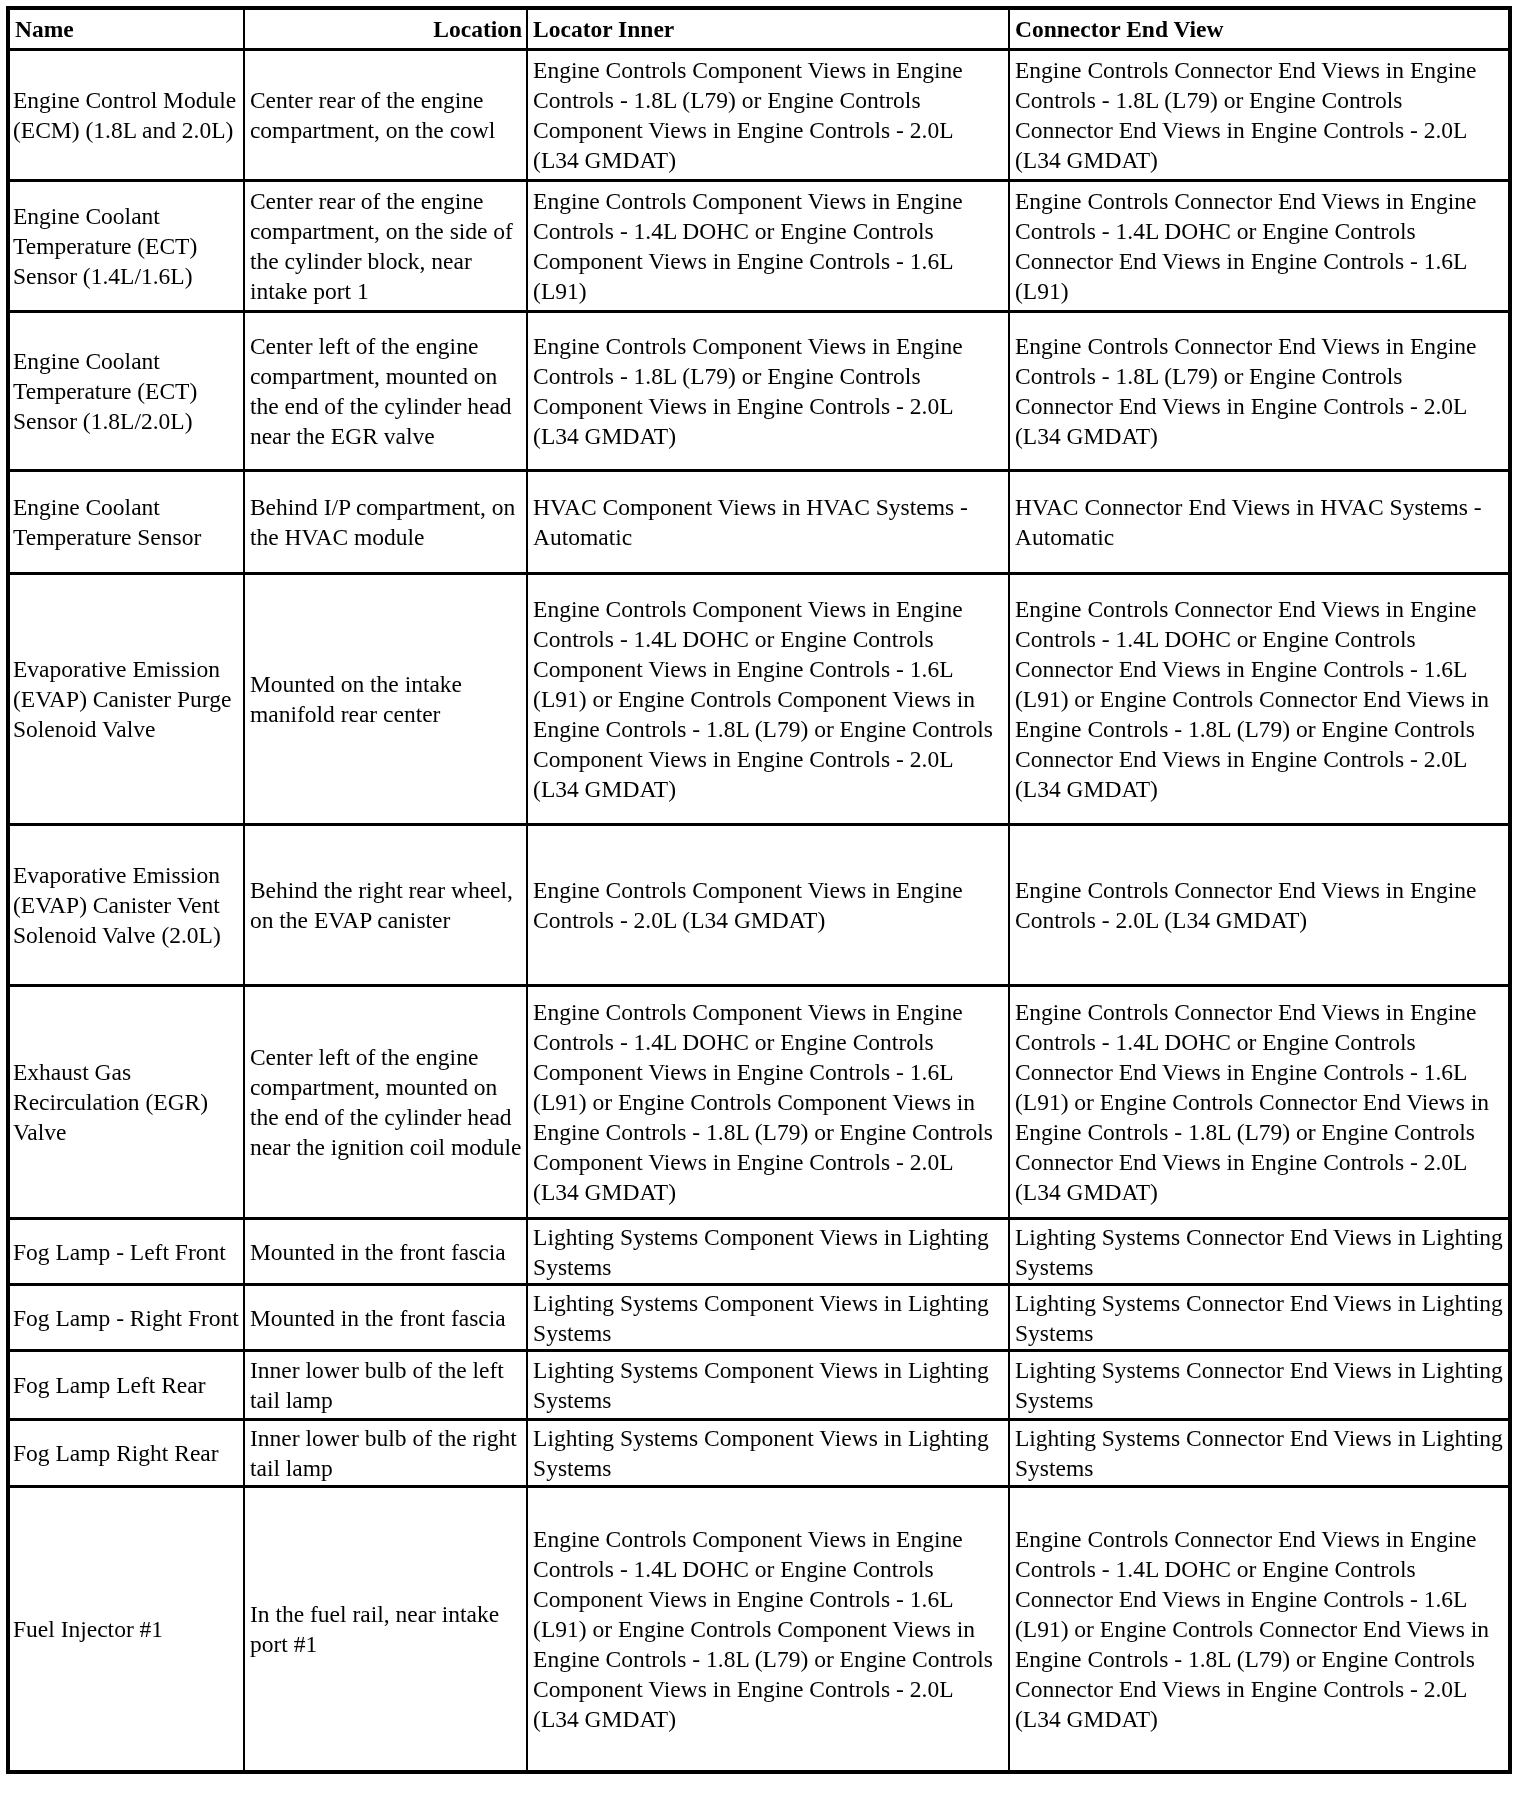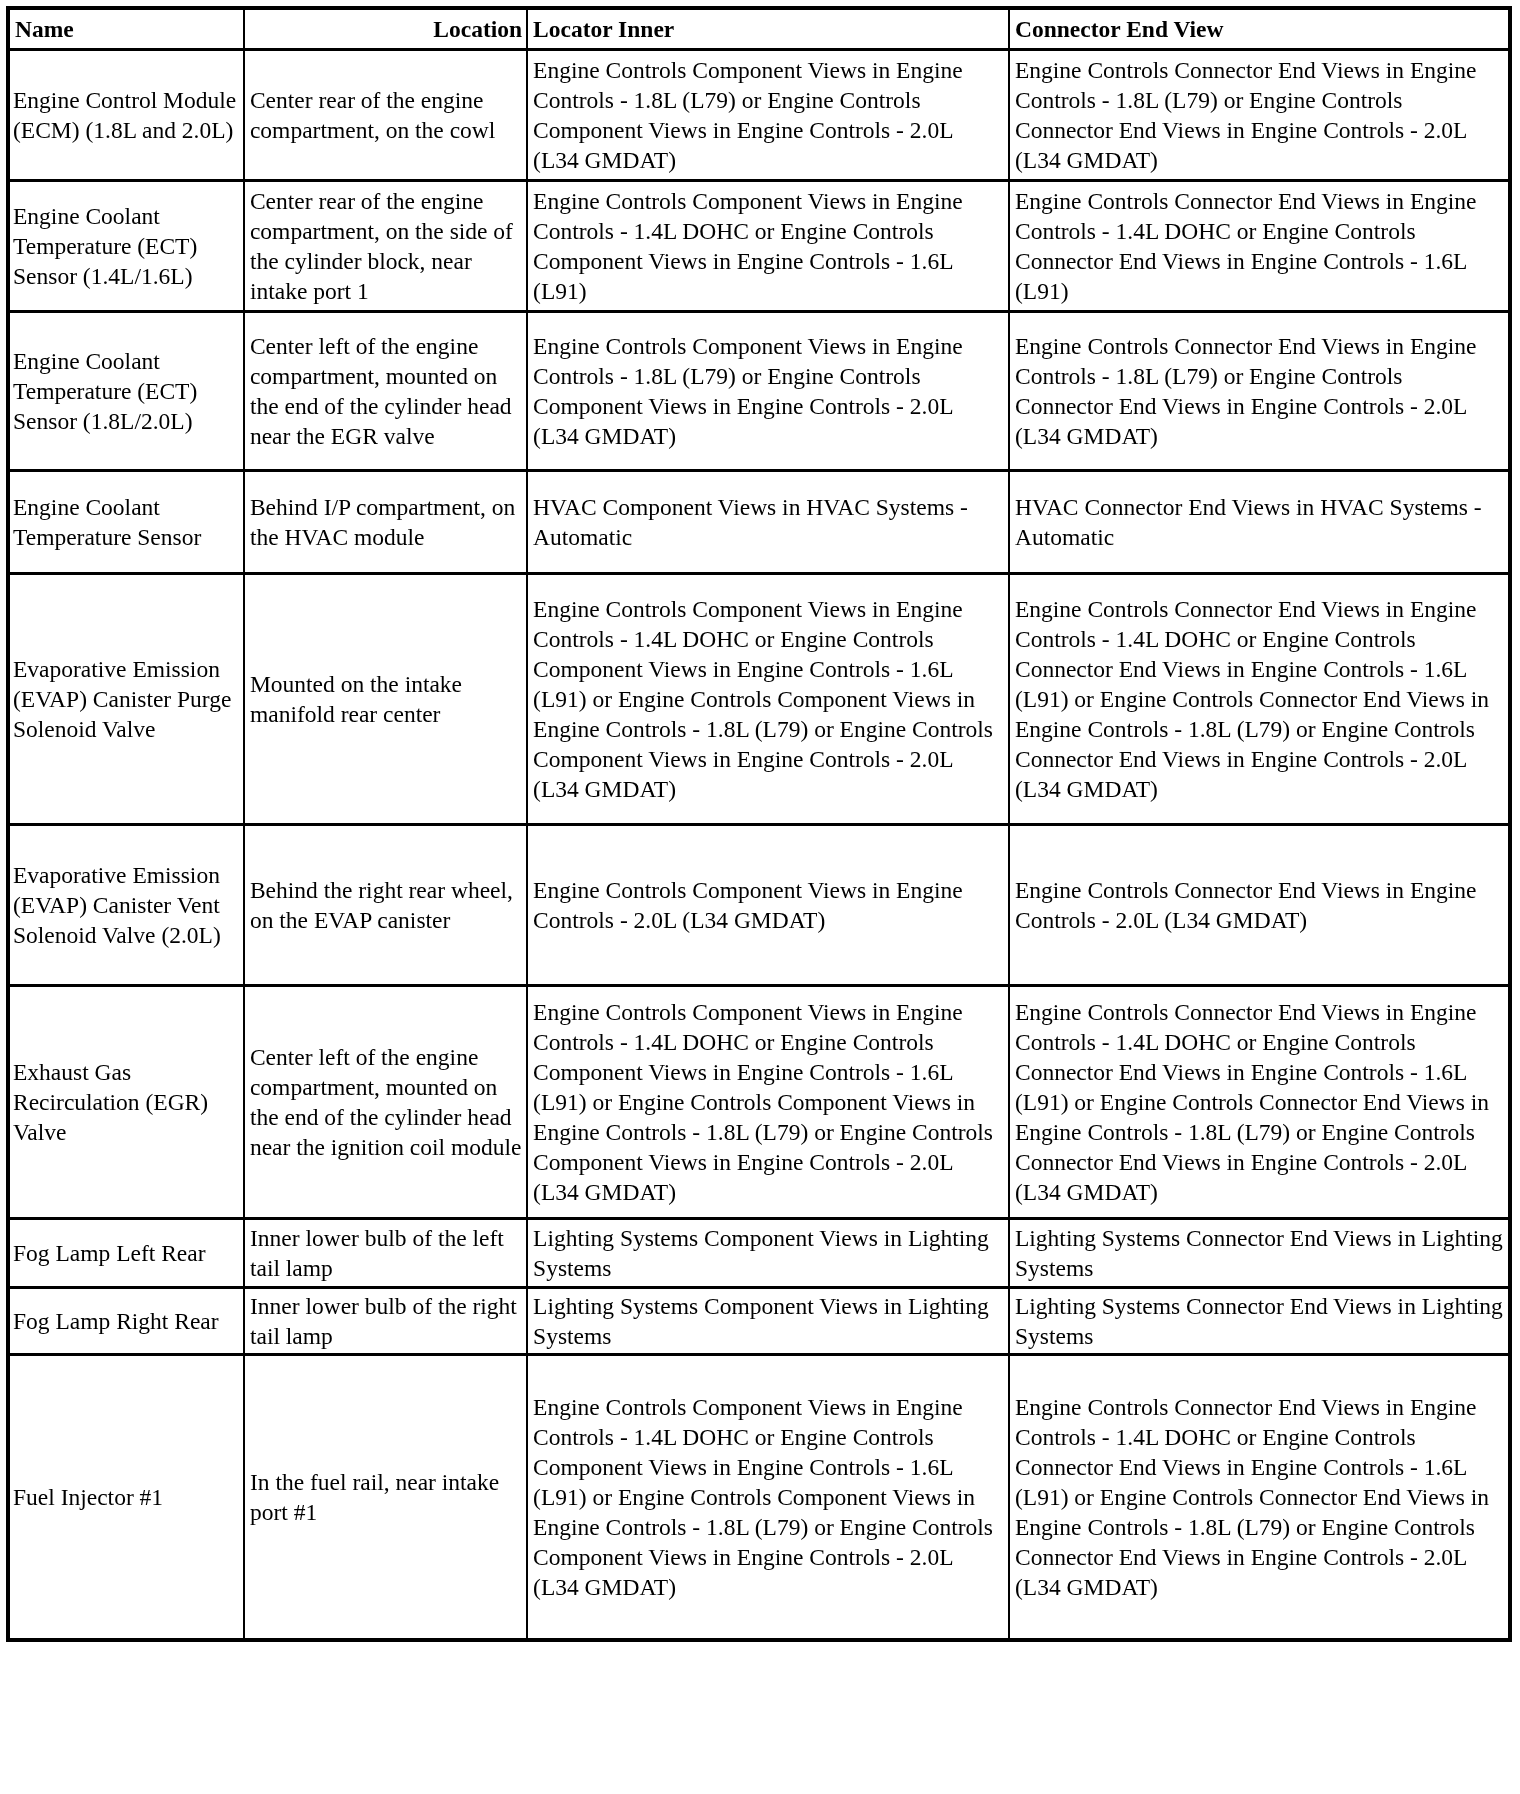--- a/index.html
+++ b/index.html
@@ -102,20 +102,32 @@
       <td>Behind the right rear wheel, on the EVAP canister</td>
       <td>Engine Controls Component Views in Engine Controls - 2.0L (L34 GMDAT)</td>
       <td>Engine Controls Connector End Views in Engine Controls - 2.0L (L34 GMDAT)</td>
     </tr>
     <tr class="r7">
       <td class="name">Exhaust Gas Recirculation (EGR) Valve</td>
       <td>Center left of the engine compartment, mounted on the end of the cylinder head near the ignition coil module</td>
       <td>Engine Controls Component Views in Engine Controls - 1.4L DOHC or Engine Controls Component Views in Engine Controls - 1.6L (L91) or Engine Controls Component Views in Engine Controls - 1.8L (L79) or Engine Controls Component Views in Engine Controls - 2.0L (L34 GMDAT)</td>
       <td>Engine Controls Connector End Views in Engine Controls - 1.4L DOHC or Engine Controls Connector End Views in Engine Controls - 1.6L (L91) or Engine Controls Connector End Views in Engine Controls - 1.8L (L79) or Engine Controls Connector End Views in Engine Controls - 2.0L (L34 GMDAT)</td>
     </tr>
+    <tr class="r8">
+      <td class="name">Fog Lamp - Left Front</td>
+      <td>Mounted in the front fascia</td>
+      <td>Lighting Systems Component Views in Lighting Systems</td>
+      <td>Lighting Systems Connector End Views in Lighting Systems</td>
+    </tr>
+    <tr class="r9">
+      <td class="name">Fog Lamp - Right Front</td>
+      <td>Mounted in the front fascia</td>
+      <td>Lighting Systems Component Views in Lighting Systems</td>
+      <td>Lighting Systems Connector End Views in Lighting Systems</td>
+    </tr>
     <tr class="r10">
       <td class="name">Fog Lamp Left Rear</td>
       <td>Inner lower bulb of the left tail lamp</td>
       <td>Lighting Systems Component Views in Lighting Systems</td>
       <td>Lighting Systems Connector End Views in Lighting Systems</td>
     </tr>
     <tr class="r11">
       <td class="name">Fog Lamp Right Rear</td>
       <td>Inner lower bulb of the right tail lamp</td>
       <td>Lighting Systems Component Views in Lighting Systems</td>

